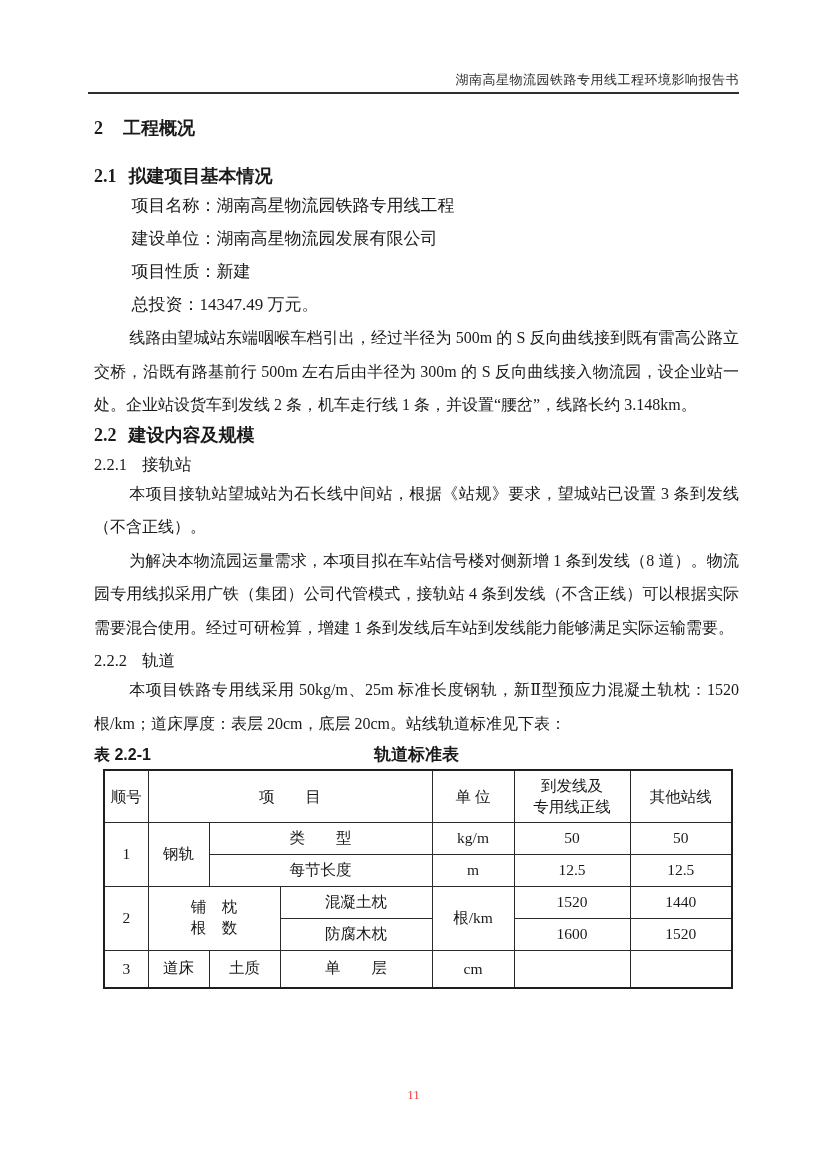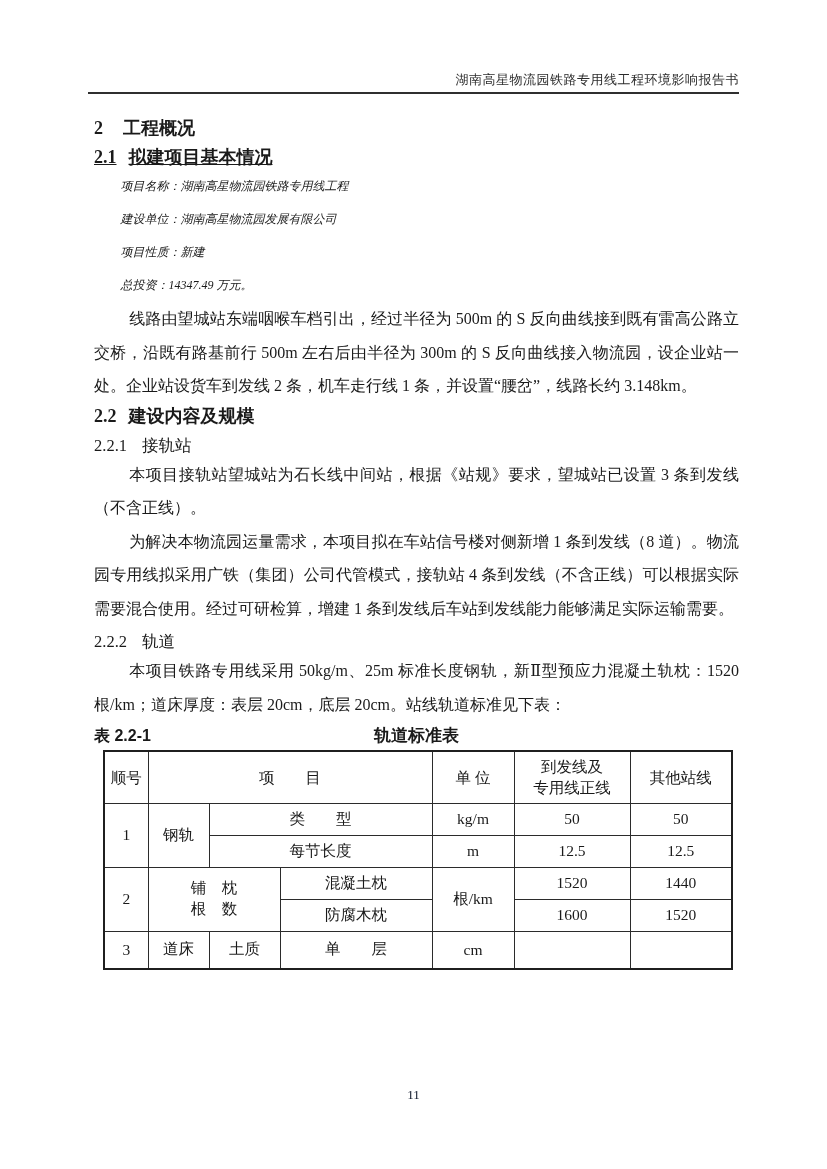--- a/index.html
+++ b/index.html
@@ -32,36 +32,35 @@
     width: 651px;
   }
   .h2 {
     margin-top: 21px;
     font-family: "Liberation Sans", "DejaVu Sans", sans-serif;
     font-weight: bold;
     font-size: 18px;
     line-height: 26px;
   }
   .h2 .num { margin-right: 20px; font-family: "Liberation Serif","DejaVu Serif",serif; font-weight: bold; }
-  .h21 { margin-top: 3px; text-decoration: underline; }
+  .h21 { margin-top: 22px; }
   .h21 .num, .h22 .num { margin-right: 12px; }
   .h22 { margin-top: 0; }
   .h3 {
     margin-top: 4px;
     font-size: 16.5px;
     line-height: 25px;
     font-weight: normal;
   }
   .h3 .num { margin-right: 15px; }
   .info-block { margin-top: 0; }
   .info-line {
-    font-size: 12px;
+    font-size: 17px;
     line-height: 33px;
     text-indent: 2.2em;
-    font-style: italic;
   }
   .para {
     margin: 0;
     font-size: 16px;
     line-height: 33.5px;
     text-indent: 2.2em;
     text-align: justify;
     text-align-last: left;
   }
   .caption {
@@ -99,21 +98,21 @@
   table.track th { line-height: 21px; }
   tr.hdr-row  { height: 52px; }
   tr.data-row { height: 32px; }
   tr.last-row { height: 38px; }
   .page-number {
     position: absolute;
     left: 0; right: 0;
     top: 1087px;
     text-align: center;
     font-size: 13px;
-    color: #0f172a;
+    color: #ef4444;
   }
 </style>
 </head>
 <body>
 
 <div class="page">
   <div class="content">
 
     <div class="running-head-text">湖南高星物流园铁路专用线工程环境影响报告书</div>
     <hr class="header-rule">

